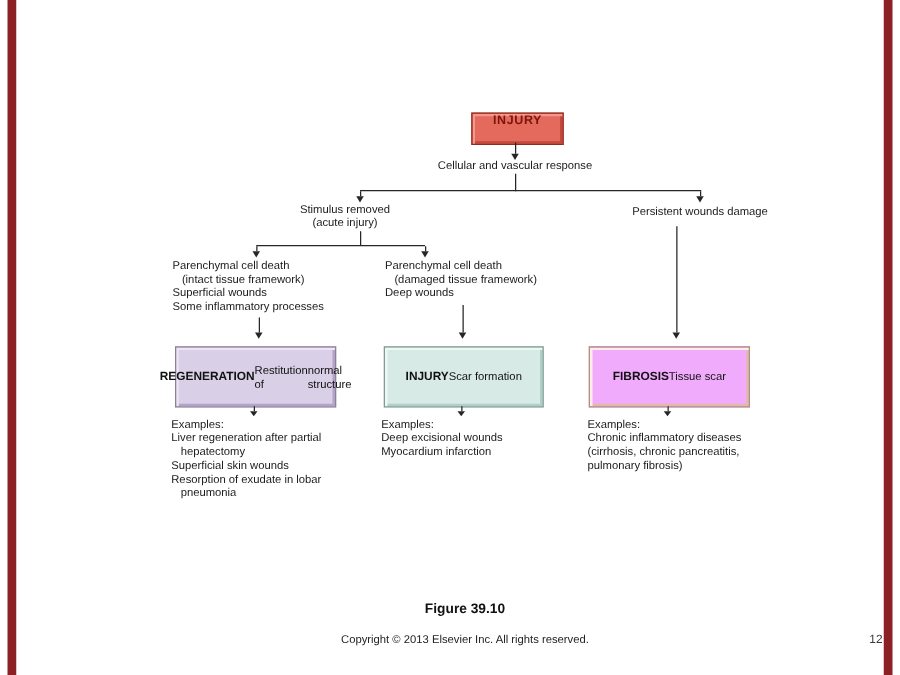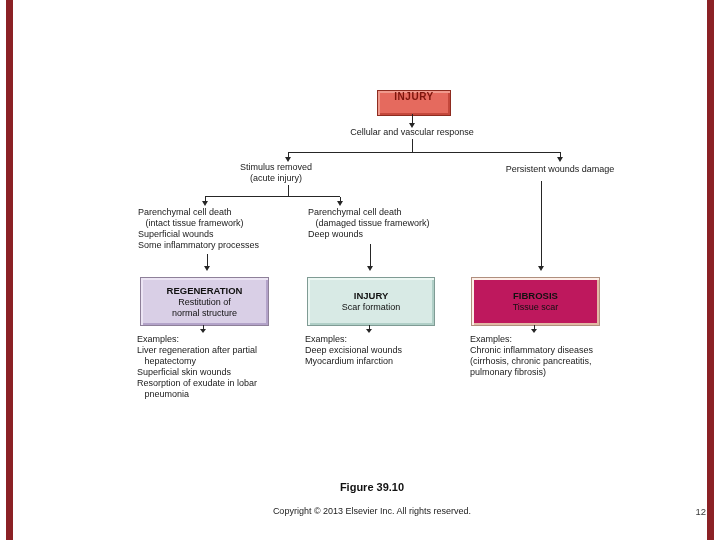--- a/index.html
+++ b/index.html
@@ -9,29 +9,29 @@
   .vline{position:absolute;width:1px;background:#262626;}
   .hline{position:absolute;height:1px;background:#262626;}
   .ahead{position:absolute;width:0;height:0;border-left:3.5px solid transparent;border-right:3.5px solid transparent;border-top:5px solid #262626;}
   .lbl{position:absolute;font-size:9px;line-height:11px;color:#1a1a1a;}
   .ctr{text-align:center;}
   .pre div{white-space:pre;}
   #injury-box{position:absolute;left:377px;top:90px;width:72px;height:24px;background:#e56a5e;
     border:1px solid #8e2c20;box-shadow:inset 2px 2px 0 #f0998c, inset -2px -2px 0 #c4483c;
     display:flex;align-items:flex-start;justify-content:center;font-size:10px;font-weight:bold;
     letter-spacing:.5px;color:#7c150c;}
-  .obox{position:absolute;top:277px;height:47px;display:flex;flex-direction:column;align-items:center;
+  .obox{position:absolute;top:277px;height:47px;display:flex;flex-direction:row;align-items:center;
     justify-content:center;}
   .obox .t{font-size:9.5px;font-weight:bold;color:#111;line-height:12px;}
   .obox .s{font-size:9px;color:#111;line-height:11px;}
   #box-regeneration{left:140px;width:127px;background:#d9cfe6;border:1px solid #8e8099;
     box-shadow:inset 2px 2px 0 #ece5f4, inset -2px -2px 0 #b3a3c9;}
   #box-repair{left:307px;width:126px;background:#d8eae5;border:1px solid #7f9b94;
     box-shadow:inset 2px 2px 0 #edf8f4, inset -2px -2px 0 #b0cfc7;}
-  #box-fibrosis{left:471px;width:127px;background:#be185d;border:1px solid #b08f7e;
+  #box-fibrosis{left:471px;width:127px;background:#f0abfc;border:1px solid #b08f7e;
     box-shadow:inset 2px 2px 0 #fdefe8, inset -2px -2px 0 #e2b9a5;}
   #figure-caption{position:absolute;left:24px;top:481px;width:696px;text-align:center;
     font-size:11px;font-weight:bold;color:#111;}
   #copyright{position:absolute;left:24px;top:506px;width:696px;text-align:center;
     font-size:9px;color:#222;}
   #page-number{position:absolute;left:680px;top:506px;width:26px;text-align:right;
     font-size:9.5px;color:#3a3a3a;}
 </style>
 </head>
 <body>

